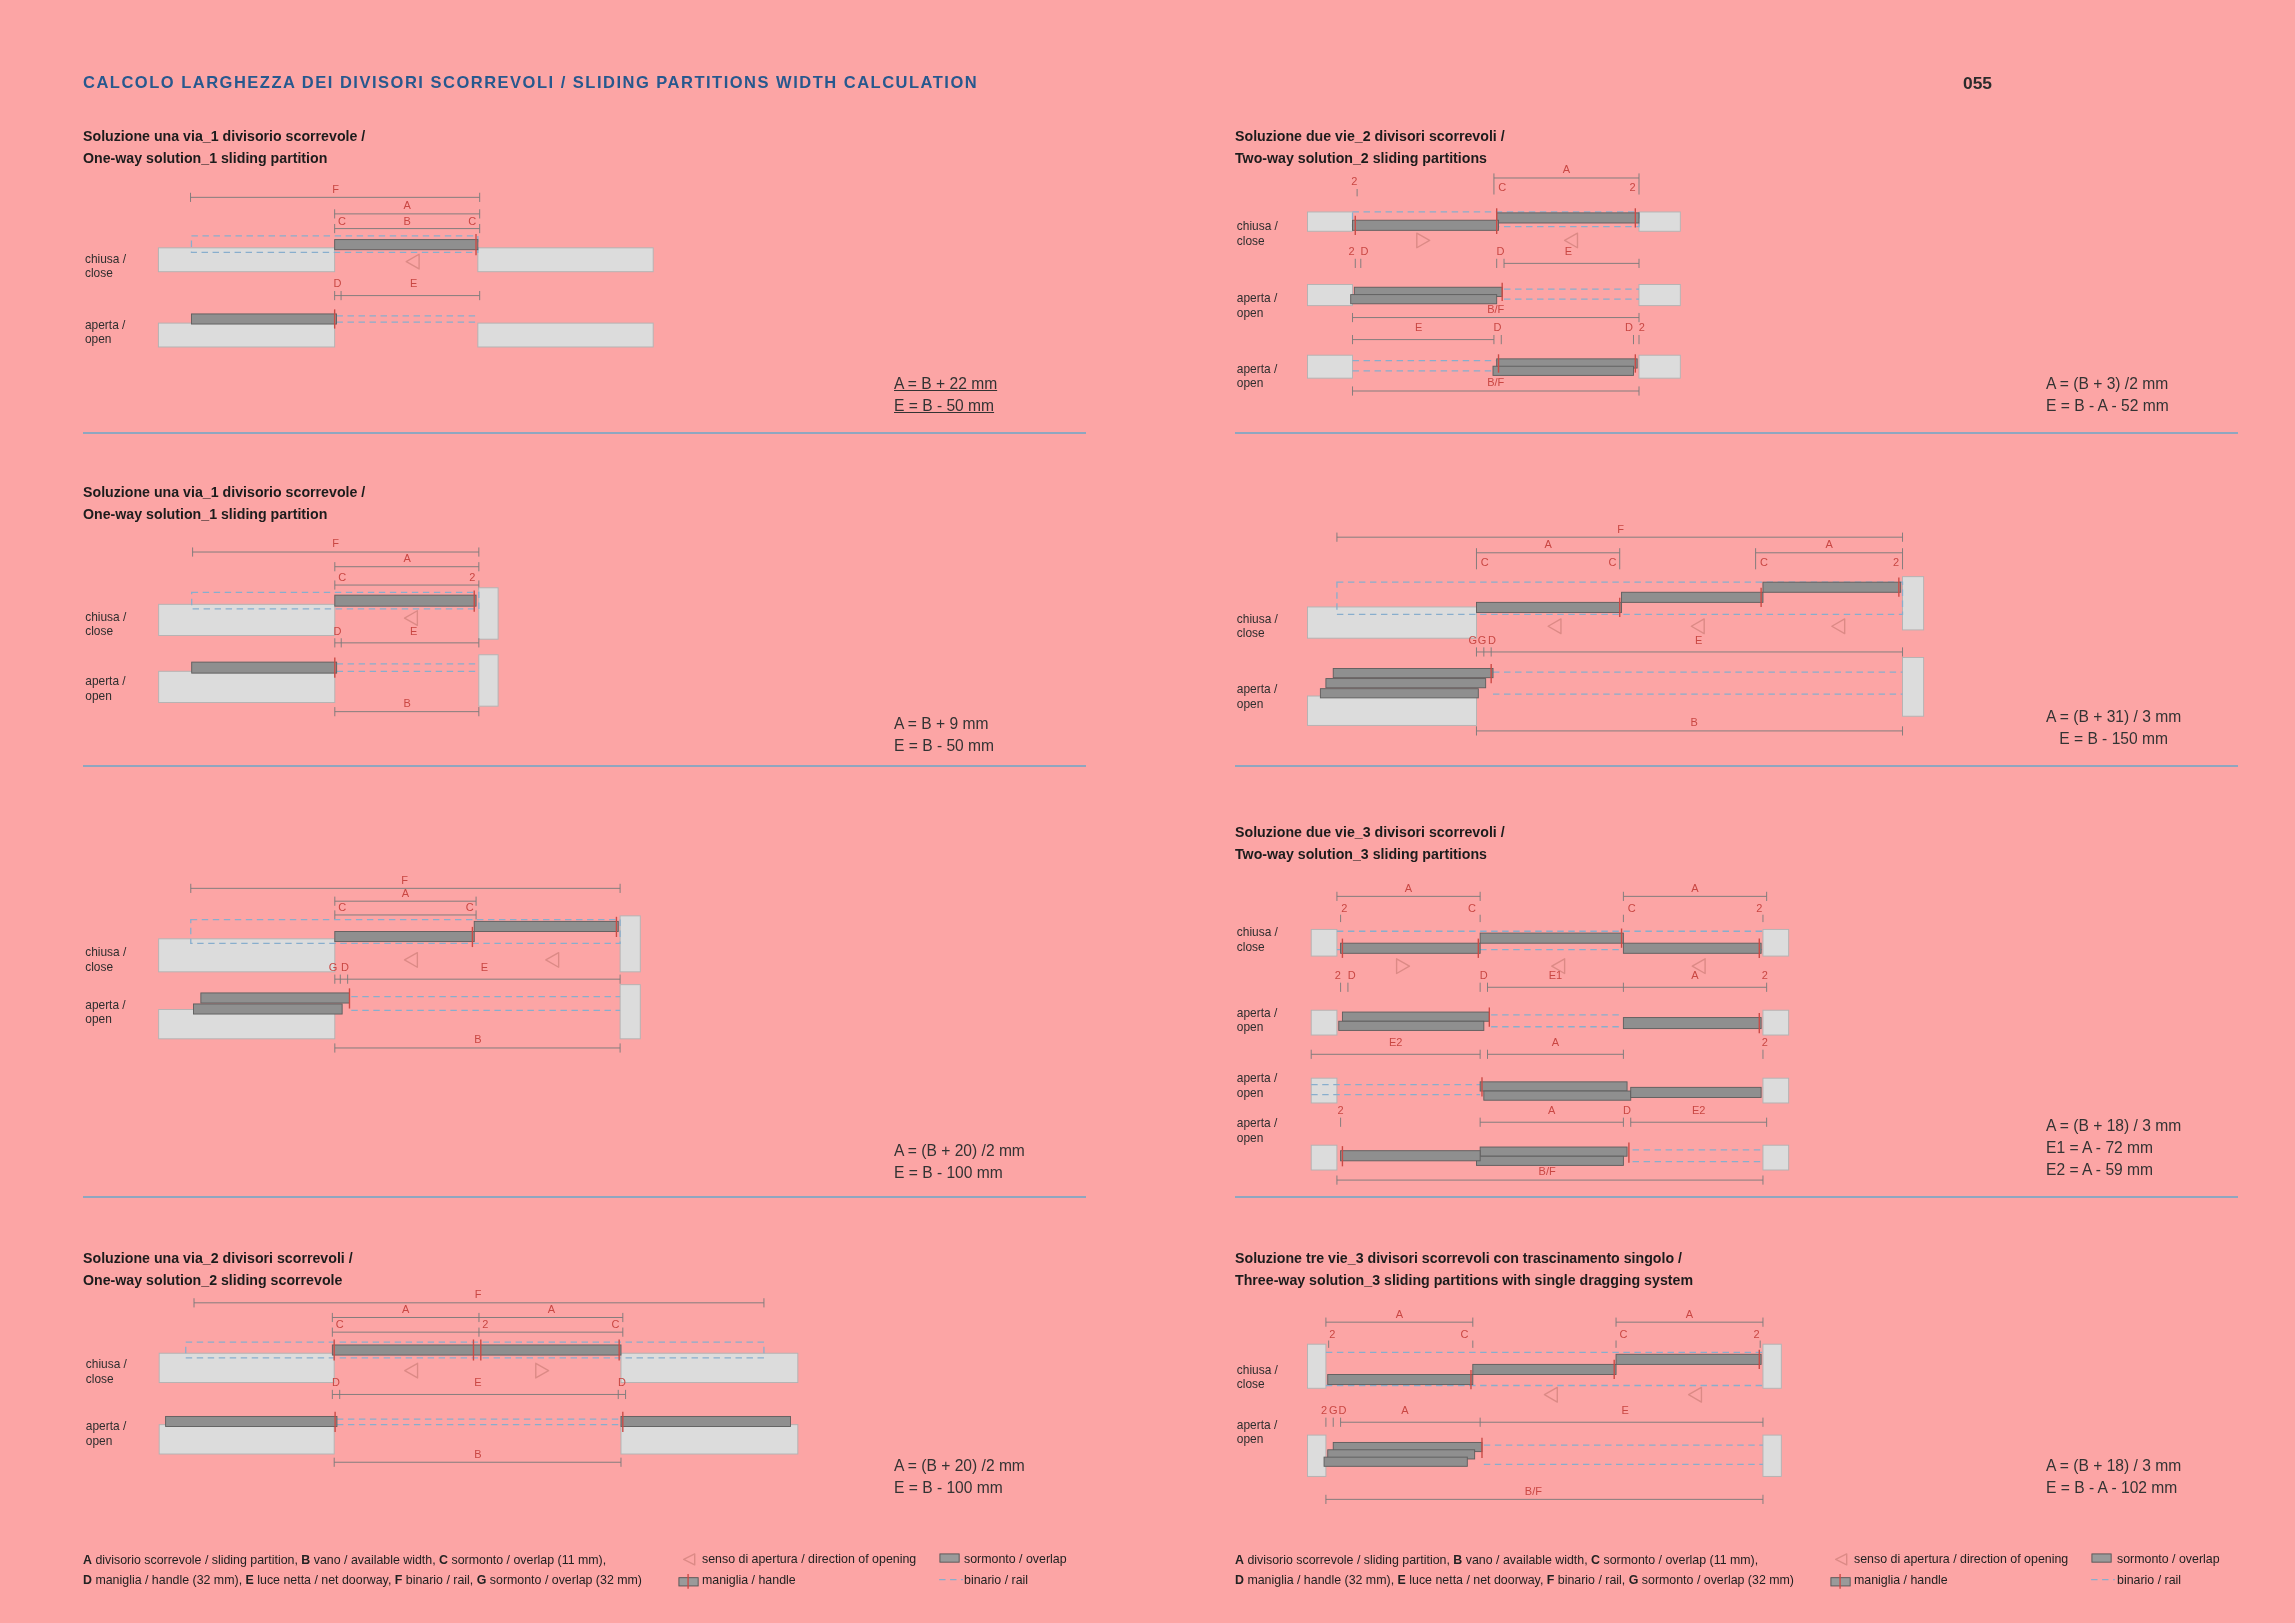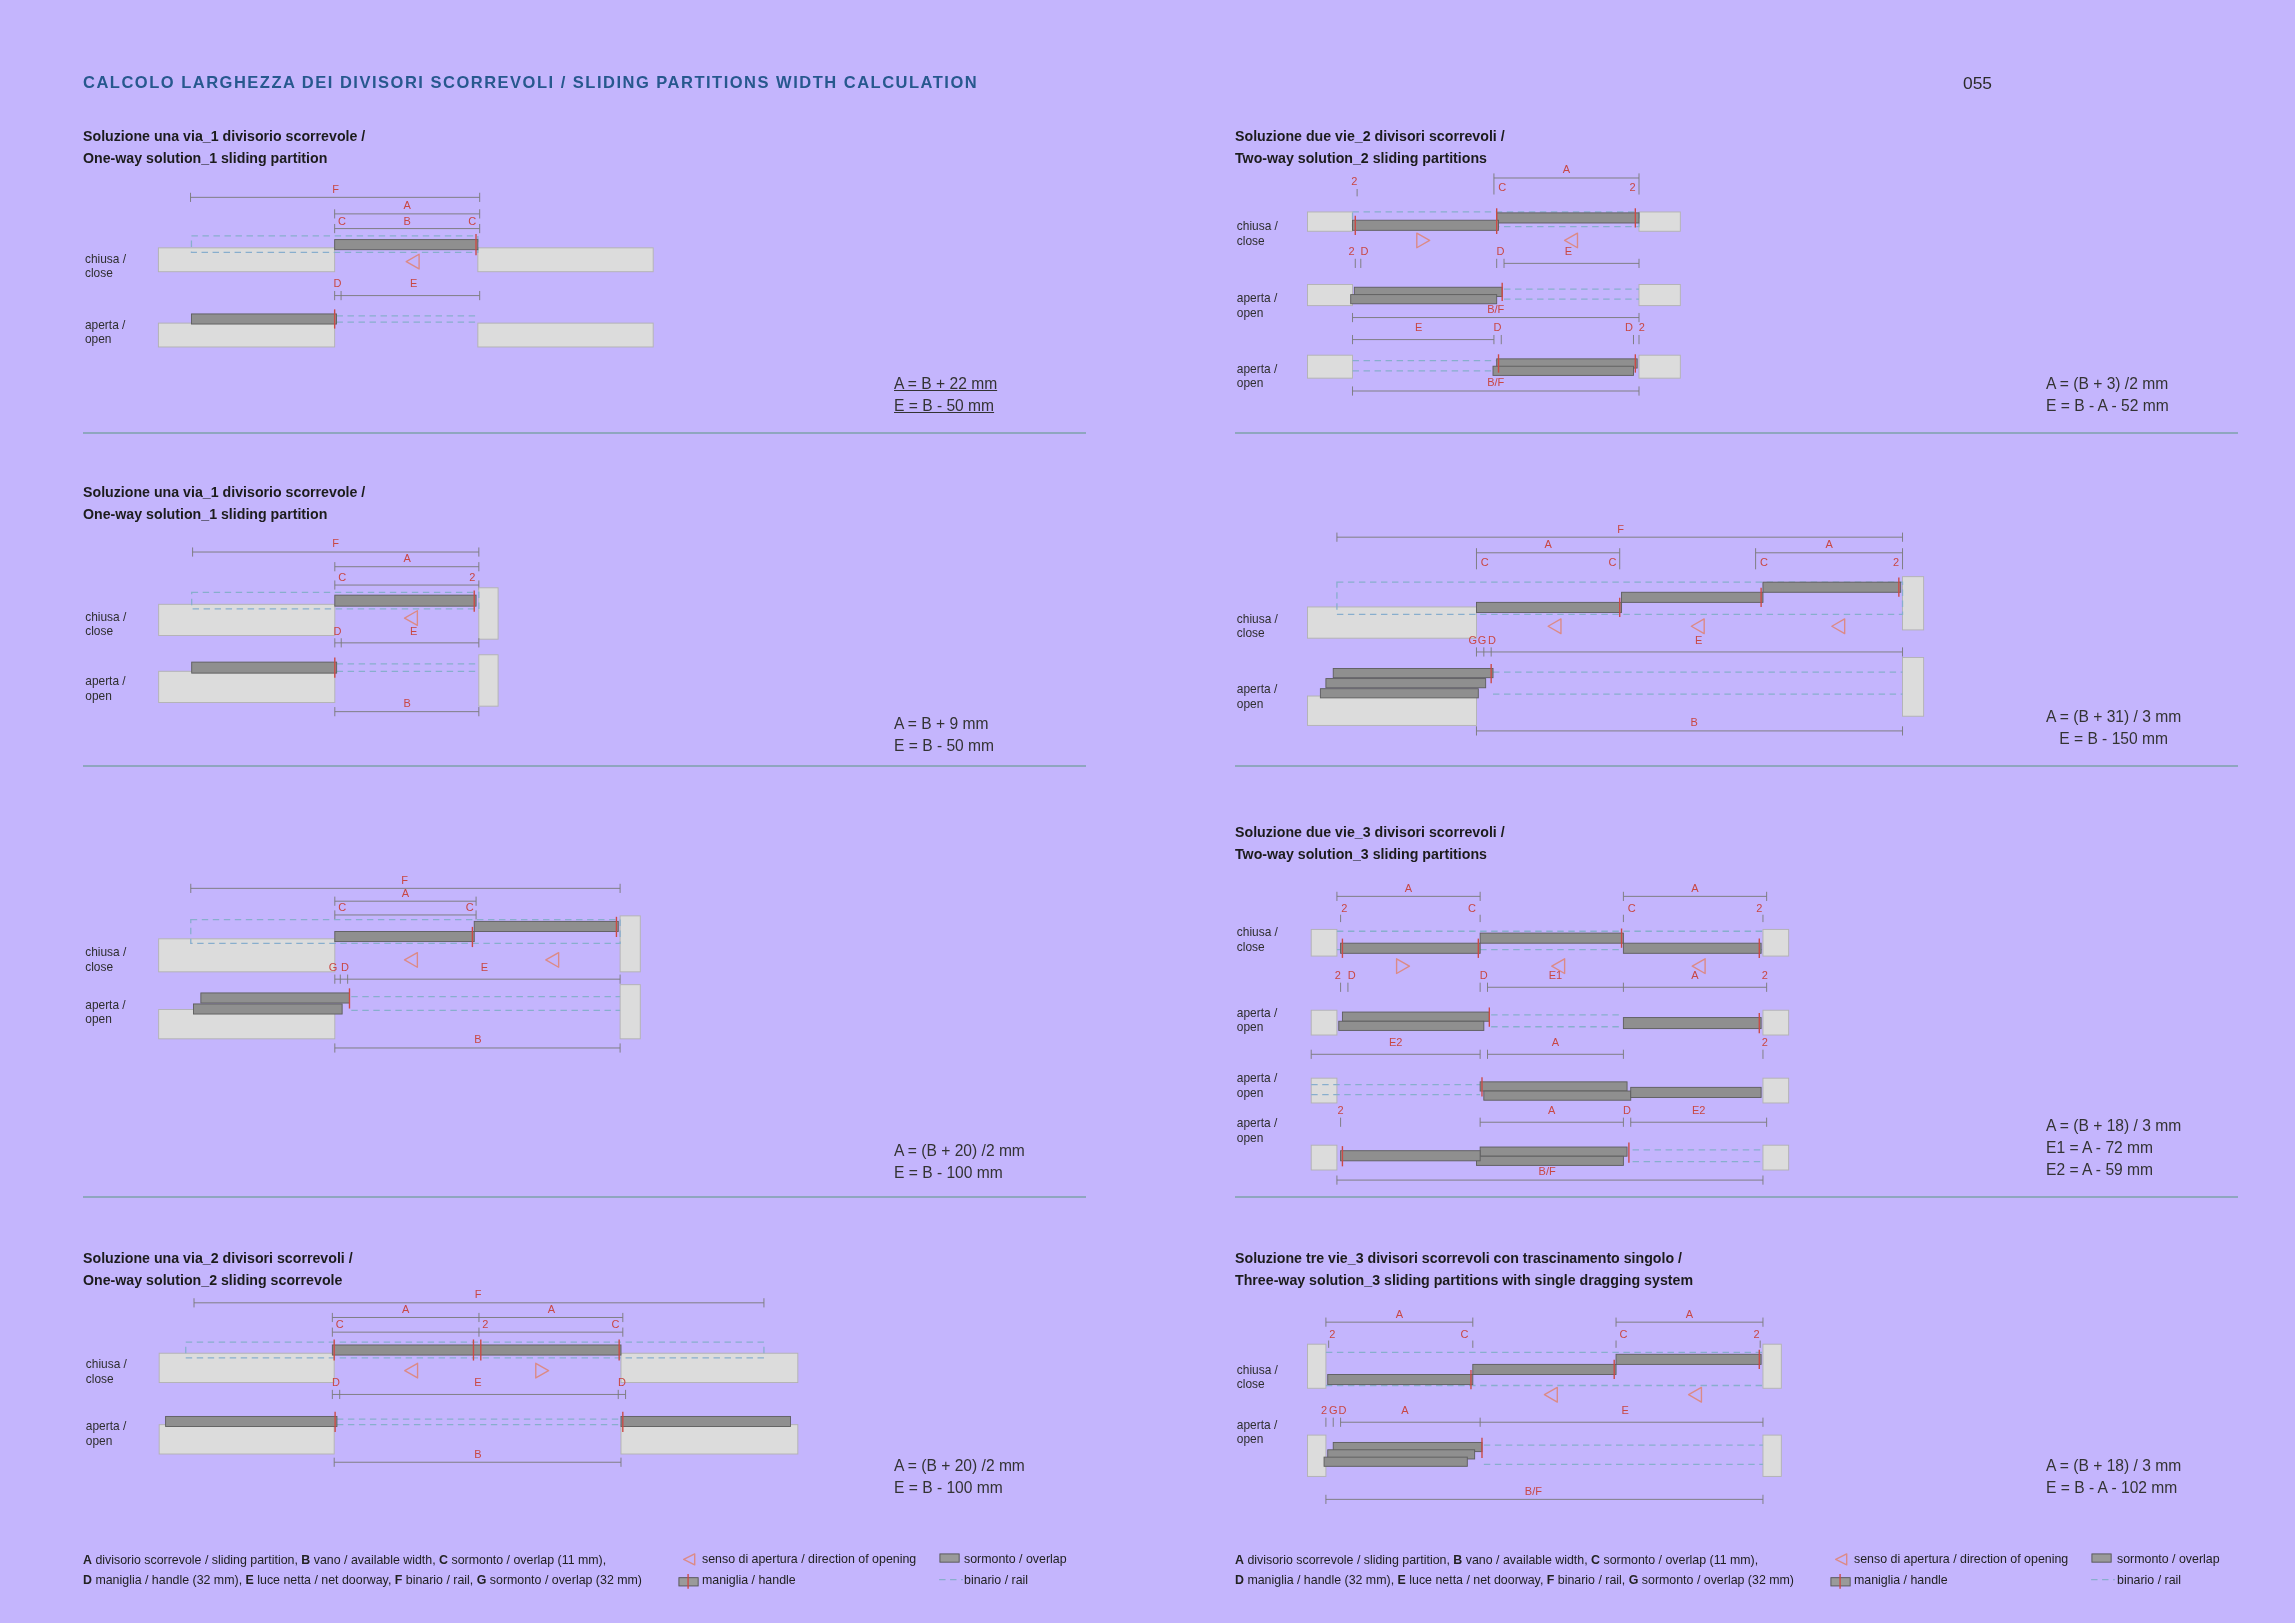--- a/index.html
+++ b/index.html
@@ -1,20 +1,20 @@
 <!DOCTYPE html>
 <html style="font-size:14.7px"><head>
 <meta charset="utf-8">
 <style>
   html,body{margin:0;padding:0;background:#fff;}
-  .page{position:relative;width:2296px;height:1624px;background:#c4b5fd;overflow:hidden;
+  .page{position:relative;width:2296px;height:1624px;background:#fca5a5;overflow:hidden;
         font-family:"Liberation Sans",sans-serif;color:#2e2e2e;}
   .abs{position:absolute;}
   .h1{font-size:16.5px;font-weight:bold;letter-spacing:1.5px;color:#27588e;}
-  .pagenum{font-size:17.4px;font-weight:normal;color:#2b2b2b;}
+  .pagenum{font-size:17.4px;font-weight:bold;color:#2b2b2b;}
   .sectitle{font-size:14.2px;font-weight:bold;line-height:22px;color:#1c1c1c;}
   .formula{font-size:15.6px;line-height:22px;color:#333;}
   .divider{height:1.8px;background:#8fa6bf;}
   .legendtext{font-size:12.4px;line-height:20px;color:#222;}
   .legendtext b{font-weight:bold;}
   .lgitem{font-size:12.4px;color:#222;}
   svg .wall{fill:#dcdcdc;stroke:#b2b2b2;stroke-width:1;}
   svg .panel{fill:#8f8f8f;stroke:#5e5e5e;stroke-width:1;}
   svg .rail{fill:none;stroke:#88aecd;stroke-width:1.4;stroke-dasharray:7 5;}
   svg .raill{stroke:#88aecd;stroke-width:1.4;stroke-dasharray:7 5;}

